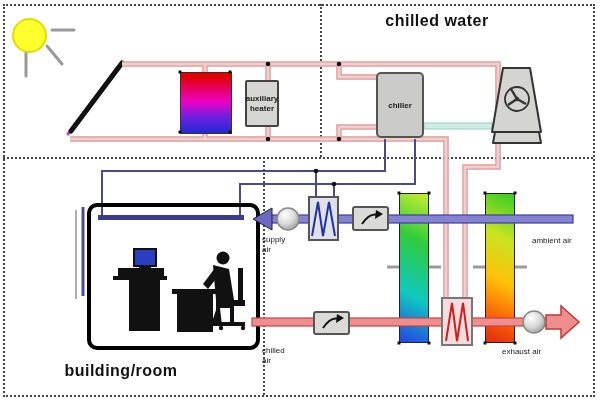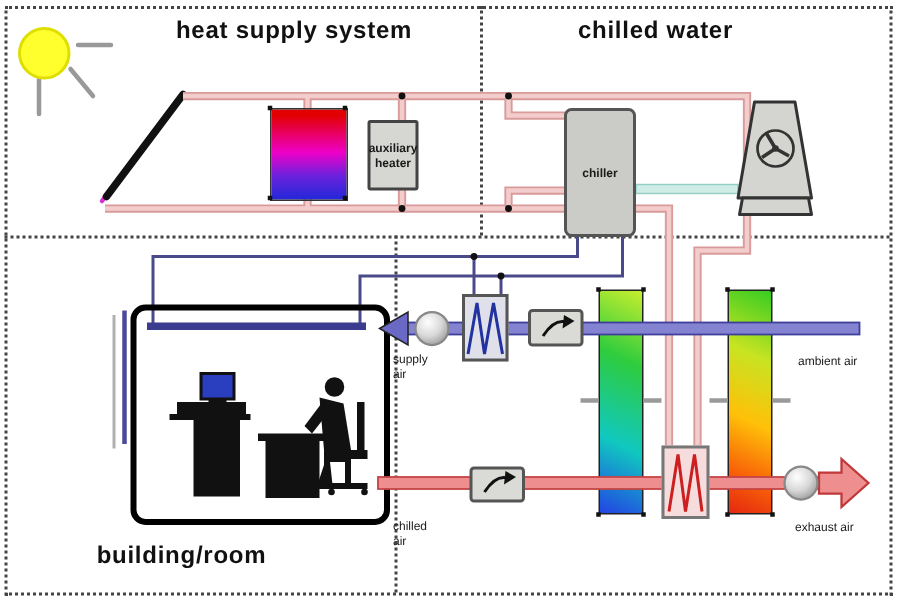--- a/index.html
+++ b/index.html
@@ -17,21 +17,21 @@
     position:absolute;z-index:6;font-weight:normal;color:#1a1a1a;
     font-size:8px;line-height:1.25;
   }
   .combox{
     position:absolute;z-index:4;box-sizing:border-box;
     display:flex;align-items:center;justify-content:center;
     text-align:center;font-weight:bold;color:#1a1a1a;
   }
   #aux-heater{left:245px;top:80px;width:34px;height:47px;background:#d6d6d2;
     border:2px solid #444;font-size:8px;line-height:1.15;border-radius:2px;}
-  #chiller{left:376px;top:72px;width:48px;height:86px;background:#cbcbc7;
+  #chiller{left:376px;top:72px;width:48px;height:66px;background:#cbcbc7;
     border:2px solid #555;font-size:8px;border-radius:5px;}
   #tank{left:180px;top:72px;width:50px;height:60px;z-index:2;border:1px solid #333;
     background:linear-gradient(180deg,#e20000 6%,#ee00c8 48%,#6a22dd 74%,#2228d8 100%);}
   #sun{left:12px;top:18px;width:31px;height:31px;border-radius:50%;z-index:2;
     background:#ffff2e;border:2px solid #dede00;}
   #building{left:87px;top:203px;width:165px;height:139px;z-index:2;
     border:4px solid #000;border-radius:10px;background:transparent;}
   .column{position:absolute;top:193px;width:30px;height:150px;z-index:2;border:1px solid #222;box-sizing:border-box;}
   #column-cool{left:399px;
     background:linear-gradient(205deg,#c6ee2e 0%,#2ecc3e 32%,#10c8c0 68%,#2244e4 100%);}
@@ -195,22 +195,21 @@
       <polygon points="22,2 29,6 21,11" fill="#111"></polygon>
     </svg>
   </div>
   <div id="damper-return" class="damper">
     <svg width="33" height="20">
       <path d="M8,15 Q16,3 24,6" fill="none" stroke="#111" stroke-width="2"></path>
       <polygon points="22,1 29,5 21,10" fill="#111"></polygon>
     </svg>
   </div>
 
-  <div class="title" style="left:96px;top:12px;width:200px;">heat supply system</div>
   <div class="title" style="left:40px;top:362px;width:162px;">building/room</div>
   <div class="title" style="left:347px;top:12px;width:180px;">chilled water</div>
 
   <div class="tinylabel" style="left:262px;top:235px;width:32px;">supply air</div>
   <div class="tinylabel" style="left:262px;top:346px;width:32px;">chilled air</div>
   <div class="tinylabel" style="left:532px;top:236px;width:70px;">ambient air</div>
-  <div class="tinylabel" style="left:530px;top:347px;width:70px;">exhaust air</div>
+  <div class="tinylabel" style="left:502px;top:347px;width:70px;">exhaust air</div>
 
 </div>
 
 </body></html>

